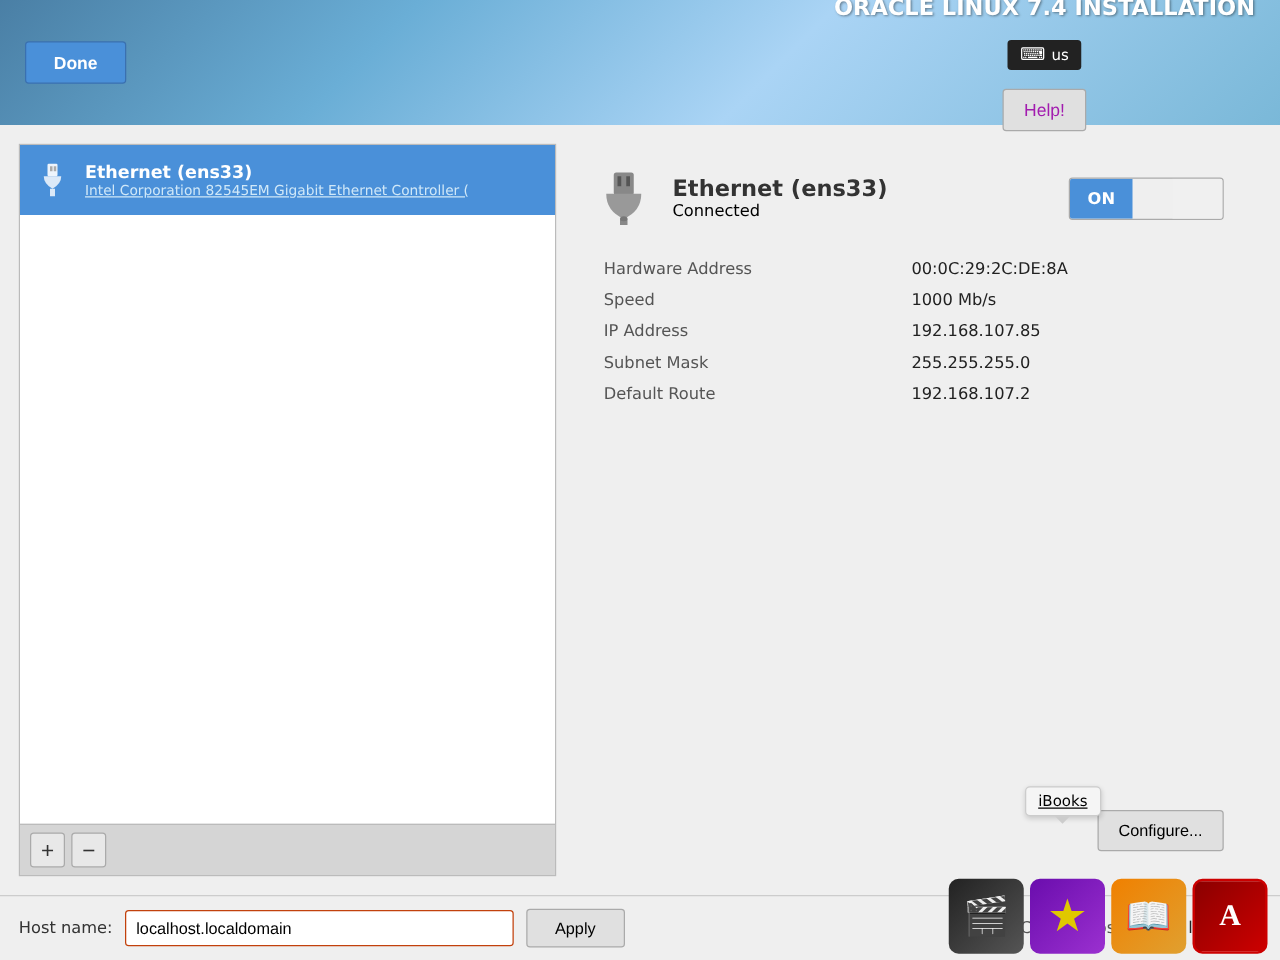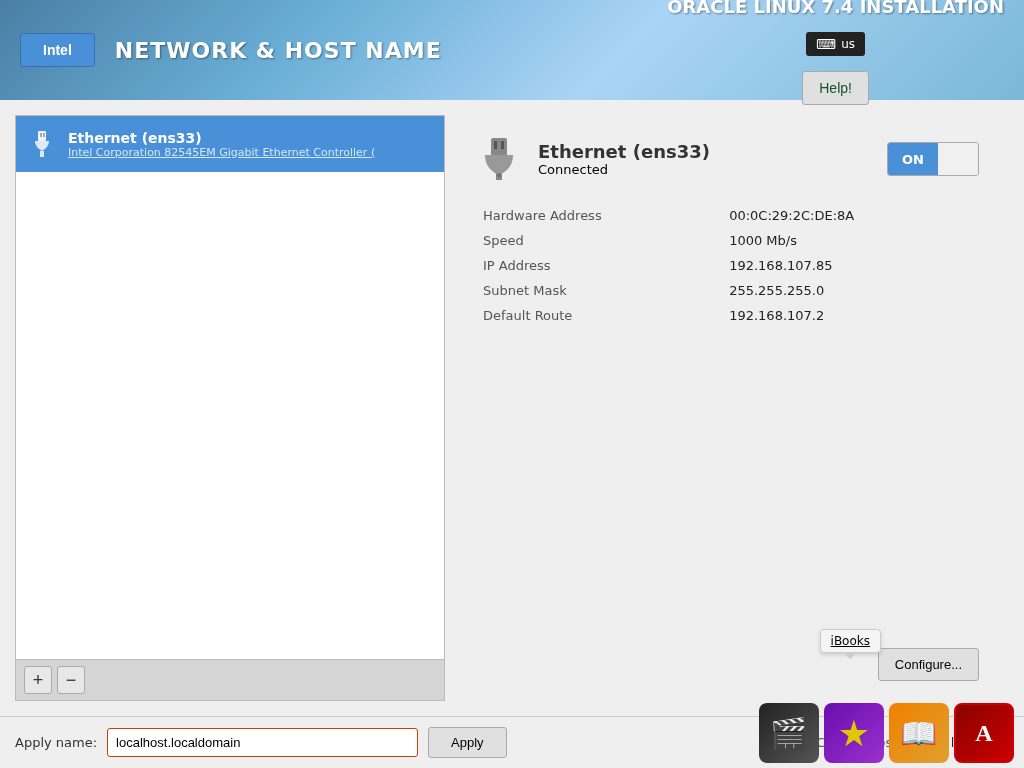--- a/index.html
+++ b/index.html
@@ -66,21 +66,21 @@
       font-size: 12px;
       display: flex;
       align-items: center;
       gap: 5px;
     }
     .keyboard-icon {
       font-size: 14px;
     }
     .help-button {
       background: #e0e0e0;
-      color: #14532d;
+      color: #a21caf;
       border: 1px solid #aaa;
       border-radius: 3px;
       padding: 8px 16px;
       font-size: 14px;
       cursor: pointer;
     }
 
     
     .main-content {
       background: #efefef;
@@ -191,20 +191,21 @@
     }
 
     
     .toggle-switch {
       display: flex;
       align-items: center;
       border: 1px solid #aaa;
       border-radius: 3px;
       overflow: hidden;
       height: 34px;
+      gap: 32px;
     }
     .toggle-on {
       background: #4a90d9;
       color: white;
       padding: 0 14px;
       font-size: 13px;
       font-weight: bold;
       height: 100%;
       display: flex;
       align-items: center;
@@ -372,22 +373,21 @@
     .plug-svg-small {
       width: 30px;
       height: 30px;
     }
   </style>
 </head>
 <body>
 
 <div class="header">
   <div class="header-left">
-    <button class="done-button">Intel</button>
-    <span class="header-title">NETWORK &amp; HOST NAME</span>
+    <button class="done-button">Done</button>
   </div>
   <div class="header-right">
     <span class="header-right-title">ORACLE LINUX 7.4 INSTALLATION</span>
     <div class="keyboard-indicator">
       <span class="keyboard-icon">⌨</span>
       <span>us</span>
     </div>
     <button class="help-button">Help!</button>
   </div>
 </div>
@@ -471,21 +471,21 @@
       </table>
 
       <div class="configure-btn-area">
         <button class="configure-button">Configure...</button>
       </div>
     </div>
 
   </div>
 
   <div class="bottom-bar">
-    <label class="hostname-label">Apply name:</label>
+    <label class="hostname-label">Host name:</label>
     <input class="hostname-input" type="text" value="localhost.localdomain" style="">
     <button class="apply-button">Apply</button>
     <div class="current-hostname-area">
       <span class="current-hostname-label">Current host name:</span>
       <span class="current-hostname-value">localhost</span>
     </div>
   </div>
 </div>
 
 <div class="ibooks-tooltip">iBooks</div>

